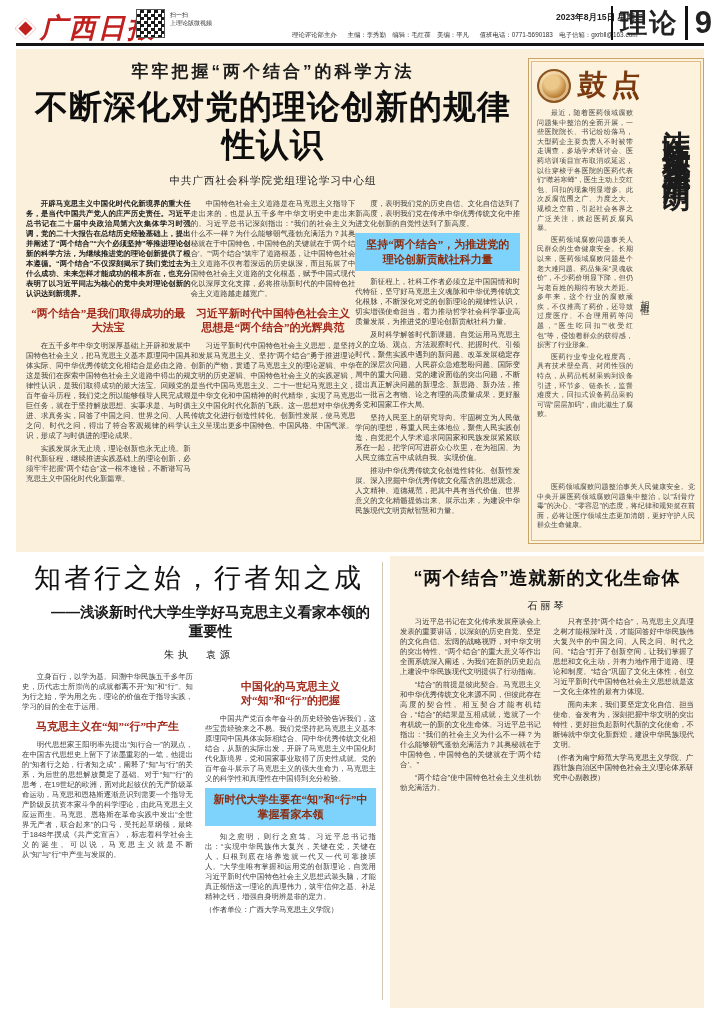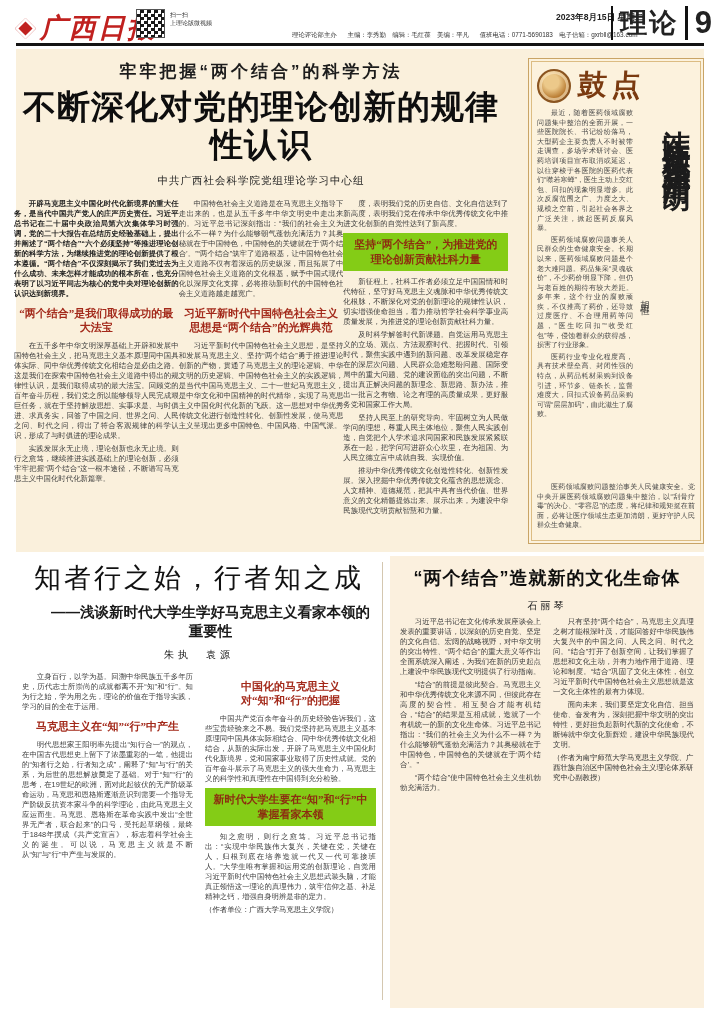--- a/index.html
+++ b/index.html
@@ -19,32 +19,32 @@
   .mast-info span{margin-right:9px;}
   .mast-date{position:absolute;left:556px;top:12px;font-size:8.6px;font-weight:bold;color:#222;}
   .section-box{position:absolute;right:8px;top:5px;display:flex;align-items:center;gap:7px;}
   .vbar{width:2.5px;height:34px;background:#111;}
   .section-name{font-size:27px;font-weight:900;letter-spacing:2px;}
   .page-num{font-size:31px;font-weight:900;}
   .mast-rule{position:absolute;left:16px;top:43px;width:688px;height:3px;background:#141414;}
 
   
   .top-band{position:absolute;left:16px;top:49px;width:688px;height:503px;background:#faf0dc;}
-  .main-article{position:absolute;left:14px;top:60px;width:494px;}
+  .main-article{position:absolute;left:26px;top:60px;width:494px;}
   .kicker{font-size:17px;font-weight:bold;text-align:center;letter-spacing:3px;color:#1c1c1c;}
   .main-title{font-size:33px;font-weight:900;text-align:center;letter-spacing:1px;
        color:#0e0e0e;margin-top:5px;line-height:38px;}
   .byline{font-size:10.5px;text-align:center;margin-top:10px;color:#222;letter-spacing:1px;}
   .cols{display:flex;margin-top:11px;height:386px;overflow:hidden;}
   .col{flex:1;font-size:7.4px;line-height:10px;text-align:justify;color:#3d3d3d;overflow:hidden;}
   .col p{margin:0 0 3px;text-indent:2em;}
   p.lead{font-weight:bold;color:#1f1f1f;}
   .red-head{font-family:"Liberation Serif",serif;color:#a3291a;font-weight:bold;font-size:11px;
        line-height:14px;text-align:center;margin:7px 0;text-indent:0;}
-  .hl-head{font-family:"Liberation Serif",serif;background:#84cc16;color:#8c2d10;font-weight:bold;
+  .hl-head{font-family:"Liberation Serif",serif;background:#7dd3fc;color:#8c2d10;font-weight:bold;
        font-size:11px;line-height:15px;text-align:center;padding:4px 6px;margin:4px 0 6px;text-indent:0;}
 
   
   .drumbeat{position:absolute;left:528px;top:58px;width:176px;height:486px;box-sizing:border-box;
        background:#fcf2dd;border:1px solid #c9a466;box-shadow:inset 0 0 0 2px #fcf2dd,inset 0 0 0 3px #dcbc82;
        padding:7px 8px;}
   .db-banner{display:flex;align-items:center;gap:7px;height:40px;}
   .drum-icon{width:30px;height:30px;border-radius:50%;border:2px solid #8a5420;
        background:radial-gradient(circle at 42% 36%,#ecc98a 0 28%,#b97c33 62%,#8a5420 100%);
        box-shadow:inset 0 0 0 3px rgba(255,240,210,.55);}
@@ -107,21 +107,21 @@
 
 <div class="main-article">
   <div class="kicker">牢牢把握“两个结合”的科学方法</div>
   <div class="main-title">不断深化对党的理论创新的规律性认识</div>
   <div class="byline">中共广西社会科学院党组理论学习中心组</div>
   <div class="cols">
     <div class="col">
       <p class="lead">开辟马克思主义中国化时代化新境界的重大任务，是当代中国共产党人的庄严历史责任。习近平总书记在二十届中央政治局第六次集体学习时强调，党的二十大报告在总结历史经验基础上，提出并阐述了“两个结合”“六个必须坚持”等推进理论创新的科学方法，为继续推进党的理论创新提供了根本遵循。“两个结合”不仅深刻揭示了我们党过去为什么成功、未来怎样才能成功的根本所在，也充分表明了以习近平同志为核心的党中央对理论创新的认识达到新境界。</p>
       <div class="red-head">“两个结合”是我们取得成功的最大法宝</div>
       <p>在五千多年中华文明深厚基础上开辟和发展中国特色社会主义，把马克思主义基本原理同中国具体实际、同中华优秀传统文化相结合是必由之路。这是我们在探索中国特色社会主义道路中得出的规律性认识，是我们取得成功的最大法宝。回顾党的百年奋斗历程，我们党之所以能够领导人民完成艰巨任务，就在于坚持解放思想、实事求是、与时俱进、求真务实，回答了中国之问、世界之问、人民之问、时代之问，得出了符合客观规律的科学认识，形成了与时俱进的理论成果。</p>
-      <p>实践发展永无止境，理论创新也永无止境。则行之愈笃，继续推进实践基础上的理论创新，必须牢牢把握“两个结合”这一根本途径，不断谱写马克思主义中国化时代化新篇章。</p>
+      <p>实践发展永无止境，理论创新也永无止境。新时代新征程，继续推进实践基础上的理论创新，必须牢牢把握“两个结合”这一根本途径，不断谱写马克思主义中国化时代化新篇章。</p>
     </div>
     <div class="col">
       <p>中国特色社会主义道路是在马克思主义指导下走出来的，也是从五千多年中华文明史中走出来的。习近平总书记深刻指出：“我们的社会主义为什么不一样？为什么能够朝气蓬勃充满活力？其奥秘就在于中国特色，中国特色的关键就在于‘两个结合’。”“两个结合”筑牢了道路根基，让中国特色社会主义道路不仅有着深远的历史纵深，而且拓展了中国特色社会主义道路的文化根基，赋予中国式现代化以深厚文化支撑，必将推动新时代的中国特色社会主义道路越走越宽广。</p>
       <div class="red-head">习近平新时代中国特色社会主义思想是“两个结合”的光辉典范</div>
       <p>习近平新时代中国特色社会主义思想，是坚持和发展马克思主义、坚持“两个结合”勇于推进理论创新的产物，贯通了马克思主义的理论逻辑、中华文明的历史逻辑、中国特色社会主义的实践逻辑，是当代中国马克思主义、二十一世纪马克思主义，是中华文化和中国精神的时代精华，实现了马克思主义中国化时代化新的飞跃。这一思想对中华优秀传统文化进行创造性转化、创新性发展，使马克思主义呈现出更多中国特色、中国风格、中国气派。</p>
     </div>
     <div class="col">
       <p>度，表明我们党的历史自信、文化自信达到了新高度，表明我们党在传承中华优秀传统文化中推进文化创新的自觉性达到了新高度。</p>
       <div class="hl-head">坚持“两个结合”，为推进党的理论创新贡献社科力量</div>
       <p>新征程上，社科工作者必须立足中国国情和时代特征，坚守好马克思主义魂脉和中华优秀传统文化根脉，不断深化对党的创新理论的规律性认识，切实增强使命担当，着力推动哲学社会科学事业高质量发展，为推进党的理论创新贡献社科力量。</p>

